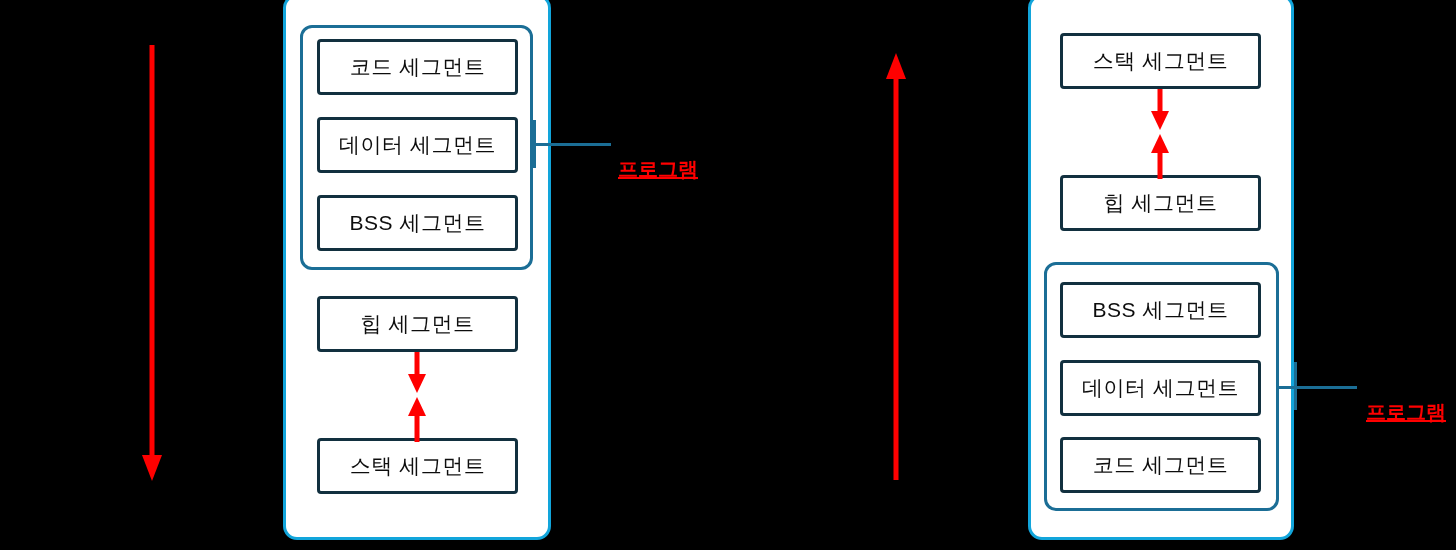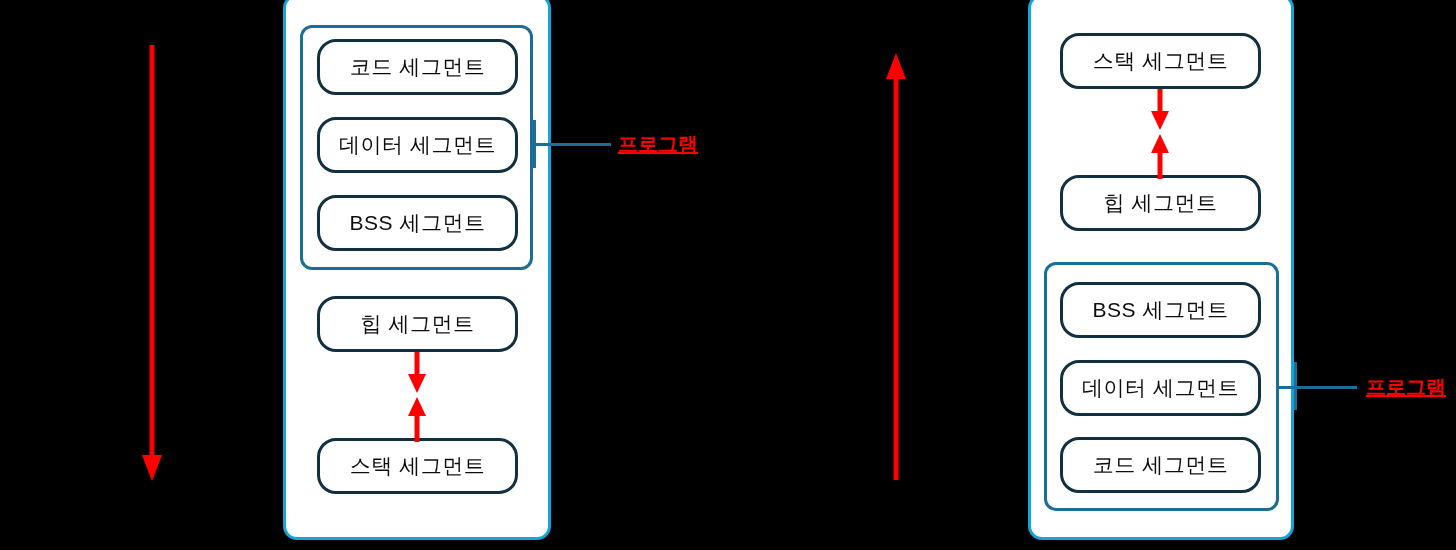--- a/index.html
+++ b/index.html
@@ -42,21 +42,21 @@
     box-sizing: border-box;
   }
   .group-left  { left: 300px;  top: 25px;  width: 233px; height: 245px; }
   .group-right { left: 1044px; top: 262px; width: 235px; height: 249px; }
 
   
   .seg {
     position: absolute;
     background: #ffffff;
     border: 3px solid #12303f;
-    border-radius: 19px;
+    border-radius: 4px;
     box-sizing: border-box;
     display: flex;
     align-items: center;
     justify-content: center;
     color: #0d0d0d;
     font-size: 21px;
     font-family: "Liberation Sans", sans-serif;
     letter-spacing: 0.5px;
     white-space: nowrap;
   }
@@ -97,20 +97,21 @@
     background: #1b6e96;
   }
   .callout-label {
     position: absolute;
     color: #ff0000;
     font-size: 20px;
     font-weight: bold;
     font-family: "Liberation Sans", sans-serif;
     text-decoration: underline;
     white-space: nowrap;
+    margin-top: 25px;
   }
   .callout-left-line  { left: 533px;  top: 143px; width: 78px; }
   .callout-left-tick1 { left: 533px;  top: 120px; height: 48px; }
   .callout-left-label { left: 618px;  top: 131px; }
 
   .callout-right-line  { left: 1279px; top: 386px; width: 78px; }
   .callout-right-tick1 { left: 1294px; top: 362px; height: 48px; }
   .callout-right-label { left: 1366px; top: 374px; }
 </style>
 </head>

